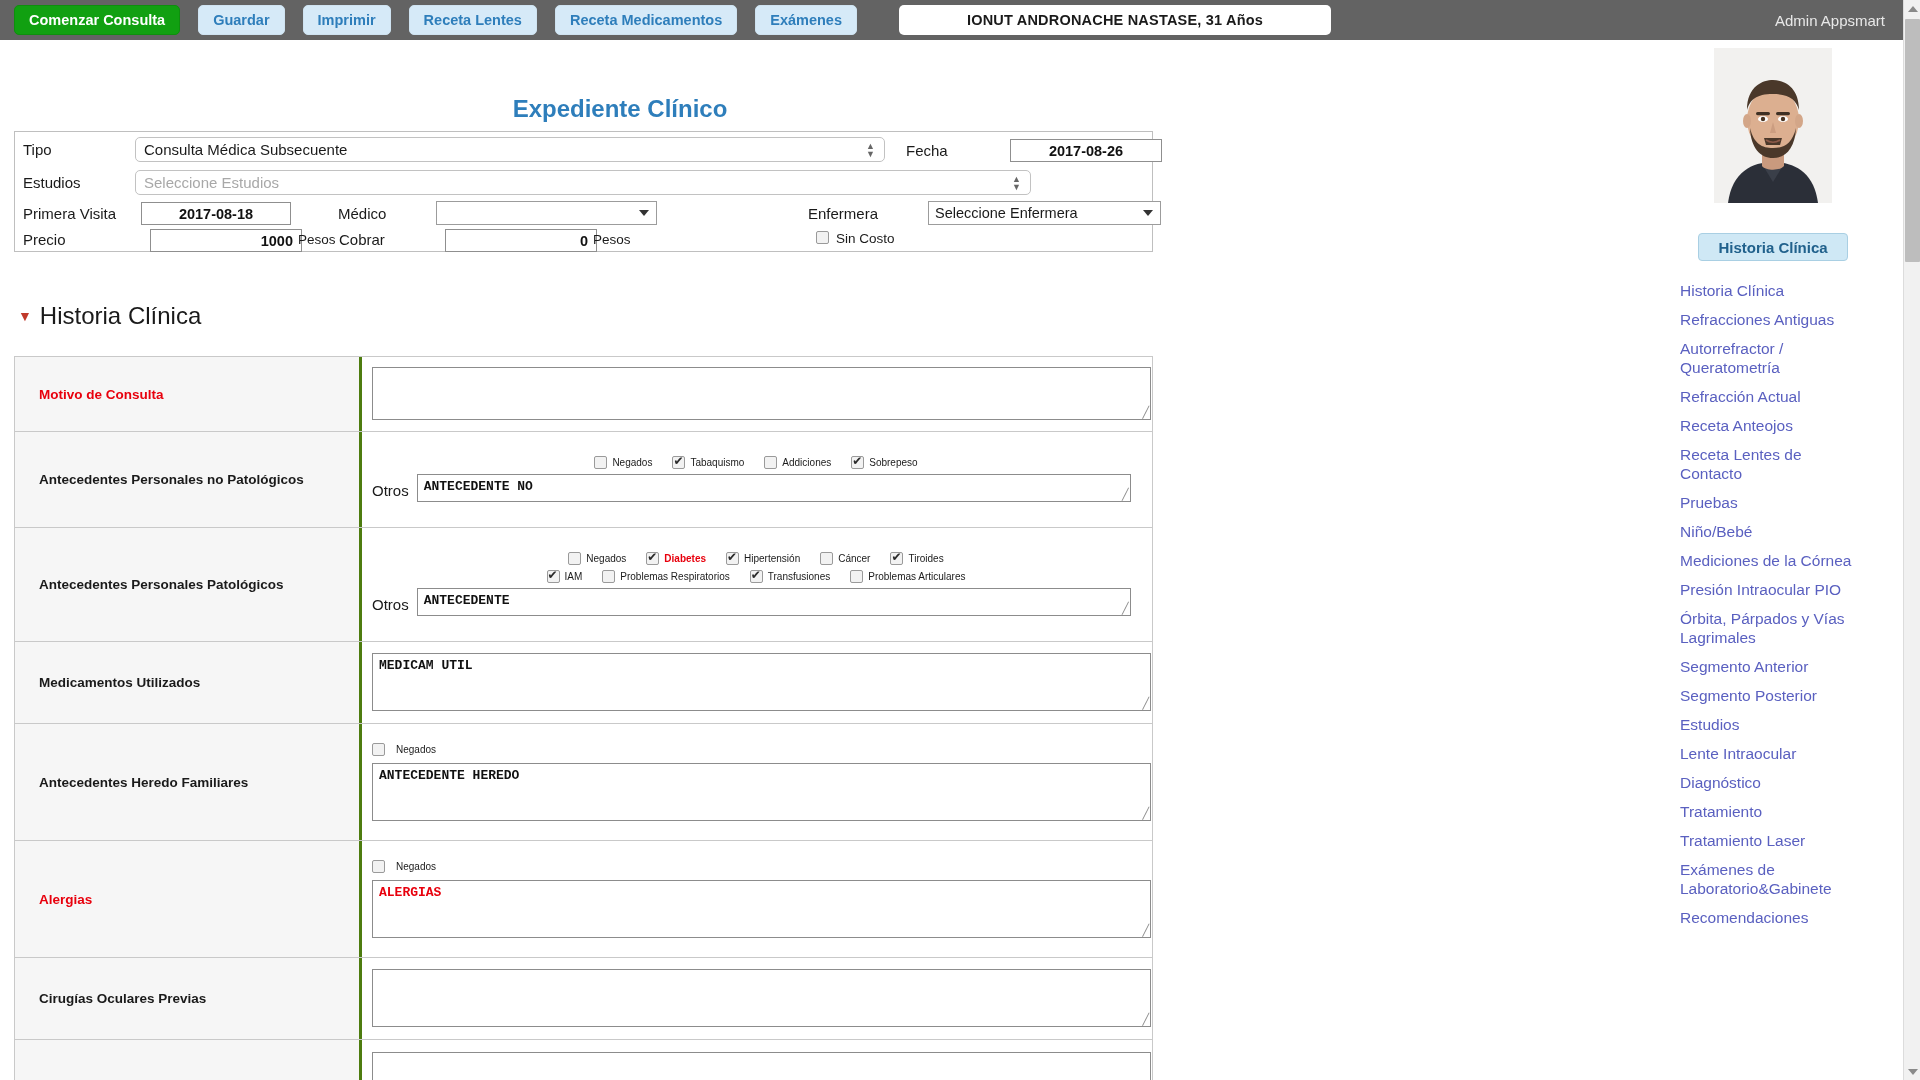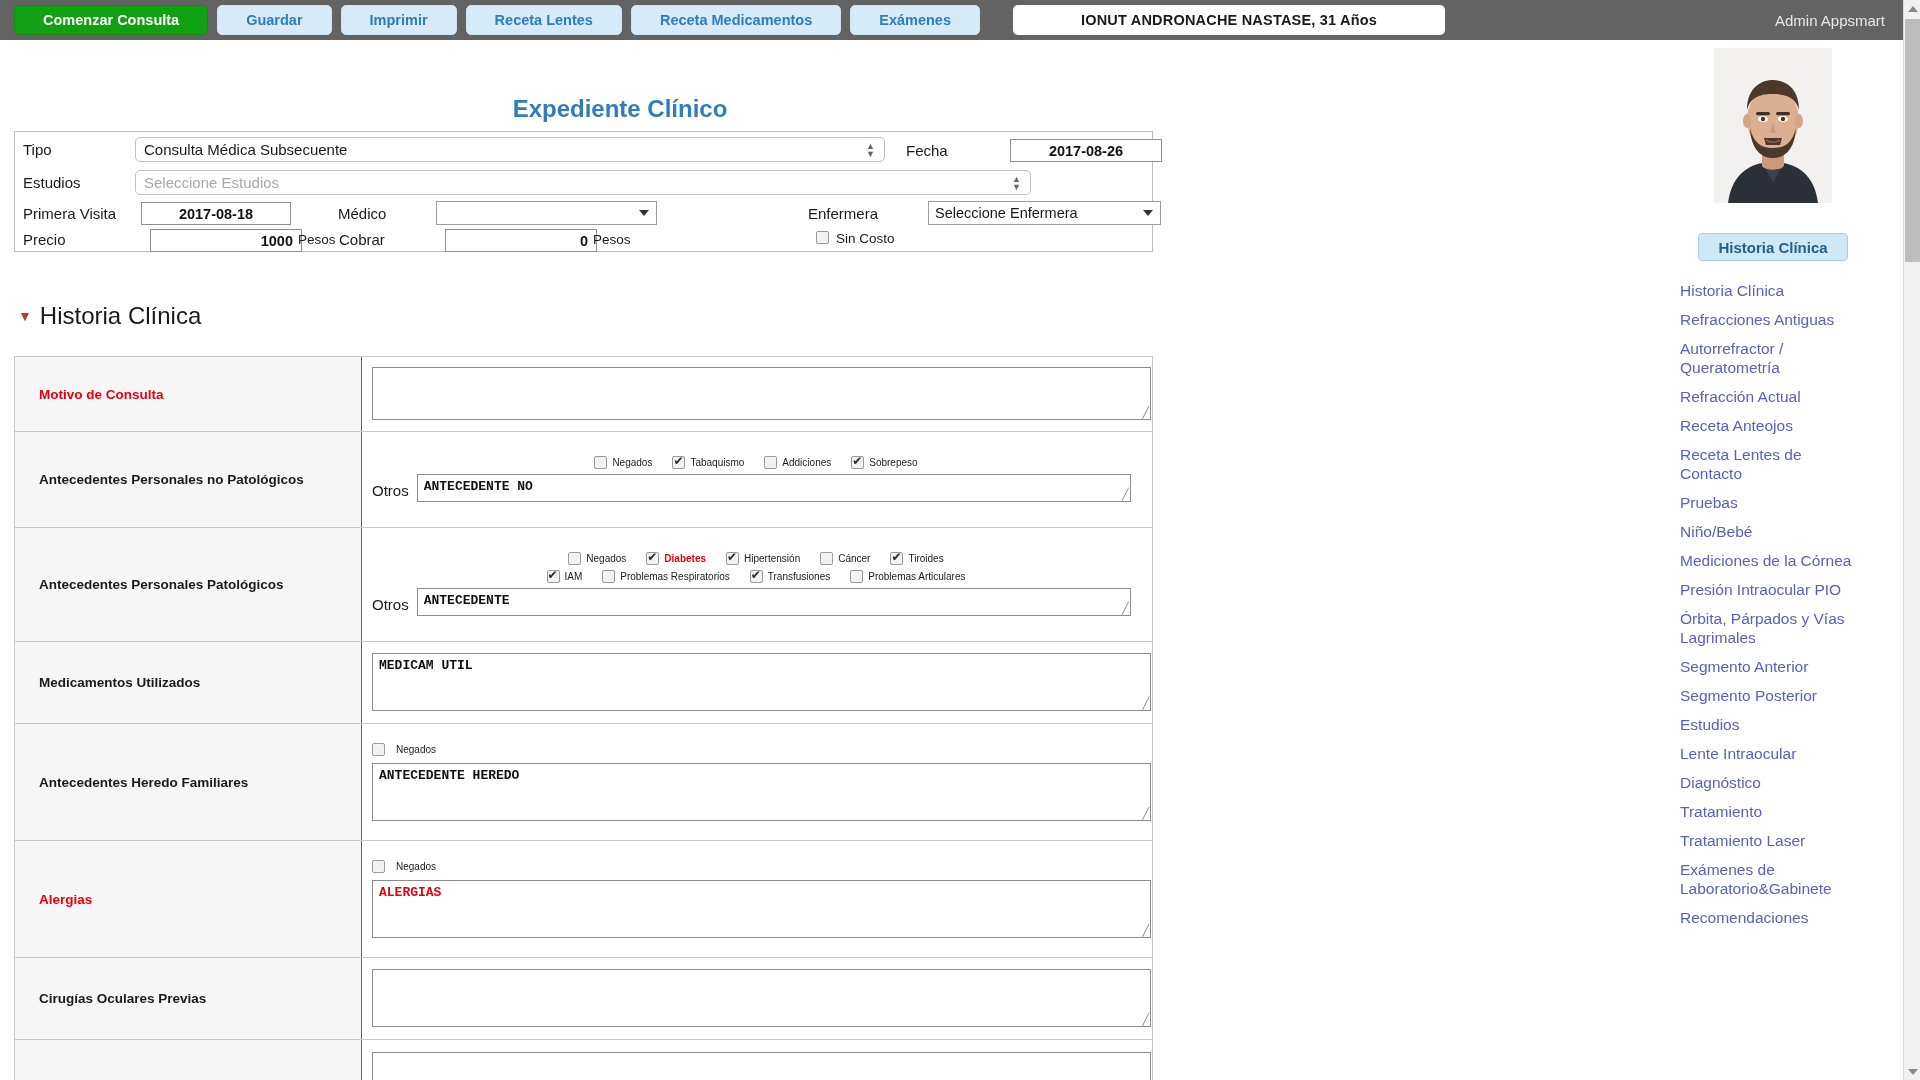--- a/index.html
+++ b/index.html
@@ -16,22 +16,22 @@
     position: absolute; left: 0; top: 0;
     width: 1903px; height: 40px;
     background: #636363;
     display: flex; align-items: center;
     padding-left: 14px;
   }
   .topbtn {
     height: 30px;
     border-radius: 5px;
     display: flex; align-items: center; justify-content: center;
-    padding: 0 28px;
-    margin-right: 9px;
+    padding: 0 14px;
+    margin-right: 18px;
     font-size: 14.5px;
     font-weight: bold;
     white-space: nowrap;
     cursor: pointer;
     border: 1px solid transparent;
   }
   .topbtn.primary {
     background: #11a011;
     color: #ffffff;
     border-color: #0e8f0e;
@@ -170,21 +170,21 @@
   }
   .hc-row {
     display: flex;
     border-bottom: 1px solid #c9c9c9;
     min-height: 60px;
   }
   .hc-label {
     width: 347px;
     flex: 0 0 347px;
     background: #f6f6f6;
-    border-right: 1px solid #4d7c0f;
+    border-right: 3px solid #4d7c0f;
     display: flex; align-items: center;
     padding: 0 0 0 24px;
     font-size: 13.5px;
     font-weight: bold;
     color: #1a1a1a;
   }
   .hc-label.req { color: #e8000d; }
   .hc-body {
     flex: 1;
     padding: 10px 12px 11px 10px;

